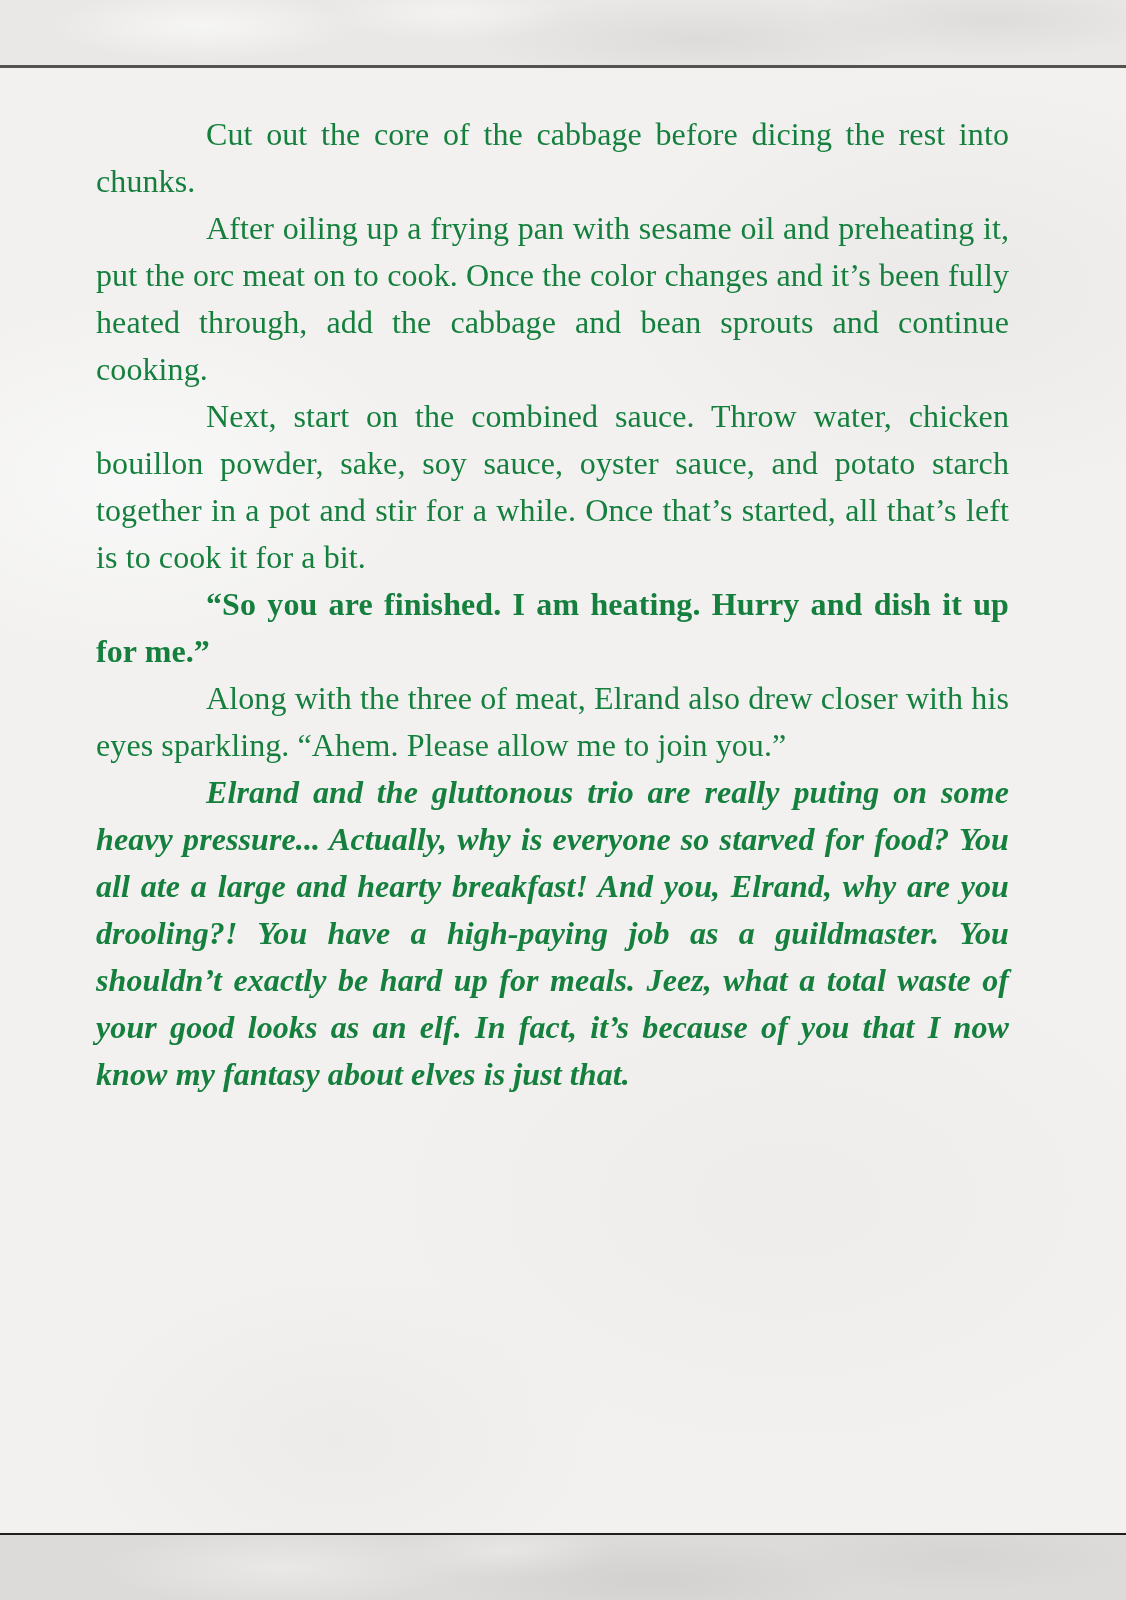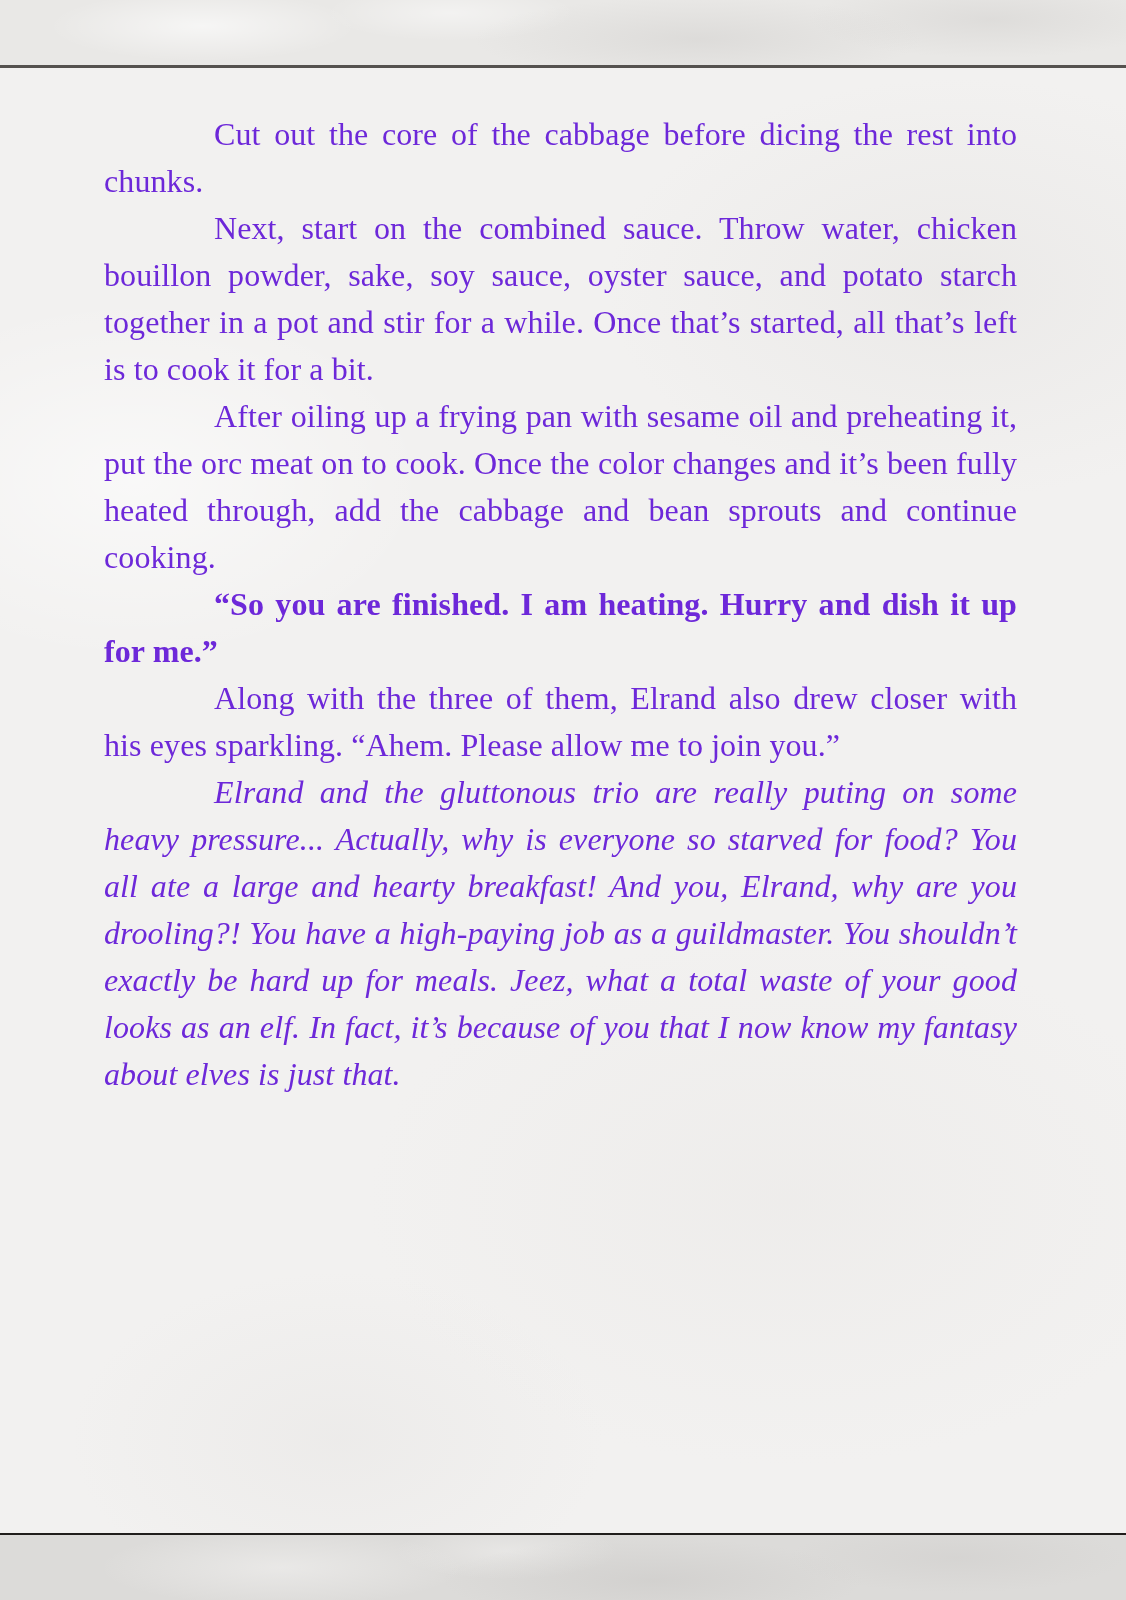--- a/index.html
+++ b/index.html
@@ -40,45 +40,45 @@
     background-image:
       radial-gradient(ellipse 260px 55px at 25% 50%, rgba(244,243,242,0.55), rgba(244,243,242,0) 70%),
       radial-gradient(ellipse 300px 60px at 58% 70%, rgba(196,194,192,0.40), rgba(196,194,192,0) 70%),
       radial-gradient(ellipse 240px 50px at 85% 35%, rgba(206,204,202,0.45), rgba(206,204,202,0) 70%),
       radial-gradient(ellipse 160px 40px at 45% 25%, rgba(248,247,246,0.40), rgba(248,247,246,0) 70%);
     border-top: 2px solid #201e1c;
   }
 
   .text-area {
     position: absolute;
-    left: 104px;
+    left: 96px;
     top: 71px;
     width: 913px;
     padding-top: 40px;
-    color: #6d28d9;
+    color: #15803d;
   }
 
   p.para {
     margin: 0;
     font-size: 32px;
     line-height: 47px;
     text-align: justify;
     text-indent: 110px;
     letter-spacing: 0.1px;
   }
   p.para.bold   { font-weight: 700; }
-  p.para.italic { font-style: italic; }
+  p.para.italic { font-style: italic; font-weight: bold; }
 </style>
 </head>
 <body>
 
 <div class="top-band"></div>
 
 <div class="text-area">
     <p class="para normal">Cut out the core of the cabbage before dicing the rest into chunks.</p>
+    <p class="para normal">After oiling up a frying pan with sesame oil and preheating it, put the orc meat on to cook. Once the color changes and it’s been fully heated through, add the cabbage and bean sprouts and continue cooking.</p>
     <p class="para normal">Next, start on the combined sauce. Throw water, chicken bouillon powder, sake, soy sauce, oyster sauce, and potato starch together in a pot and stir for a while. Once that’s started, all that’s left is to cook it for a bit.</p>
-    <p class="para normal">After oiling up a frying pan with sesame oil and preheating it, put the orc meat on to cook. Once the color changes and it’s been fully heated through, add the cabbage and bean sprouts and continue cooking.</p>
     <p class="para bold">“So you are finished. I am heating. Hurry and dish it up for me.”</p>
-    <p class="para normal">Along with the three of them, Elrand also drew closer with his eyes sparkling. “Ahem. Please allow me to join you.”</p>
+    <p class="para normal">Along with the three of meat, Elrand also drew closer with his eyes sparkling. “Ahem. Please allow me to join you.”</p>
     <p class="para italic">Elrand and the gluttonous trio are really puting on some heavy pressure... Actually, why is everyone so starved for food? You all ate a large and hearty breakfast! And you, Elrand, why are you drooling?! You have a high-paying job as a guildmaster. You shouldn’t exactly be hard up for meals. Jeez, what a total waste of your good looks as an elf. In fact, it’s because of you that I now know my fantasy about elves is just that.</p>
   </div>
 
 <div class="bottom-band"></div>
 
 </body></html>

